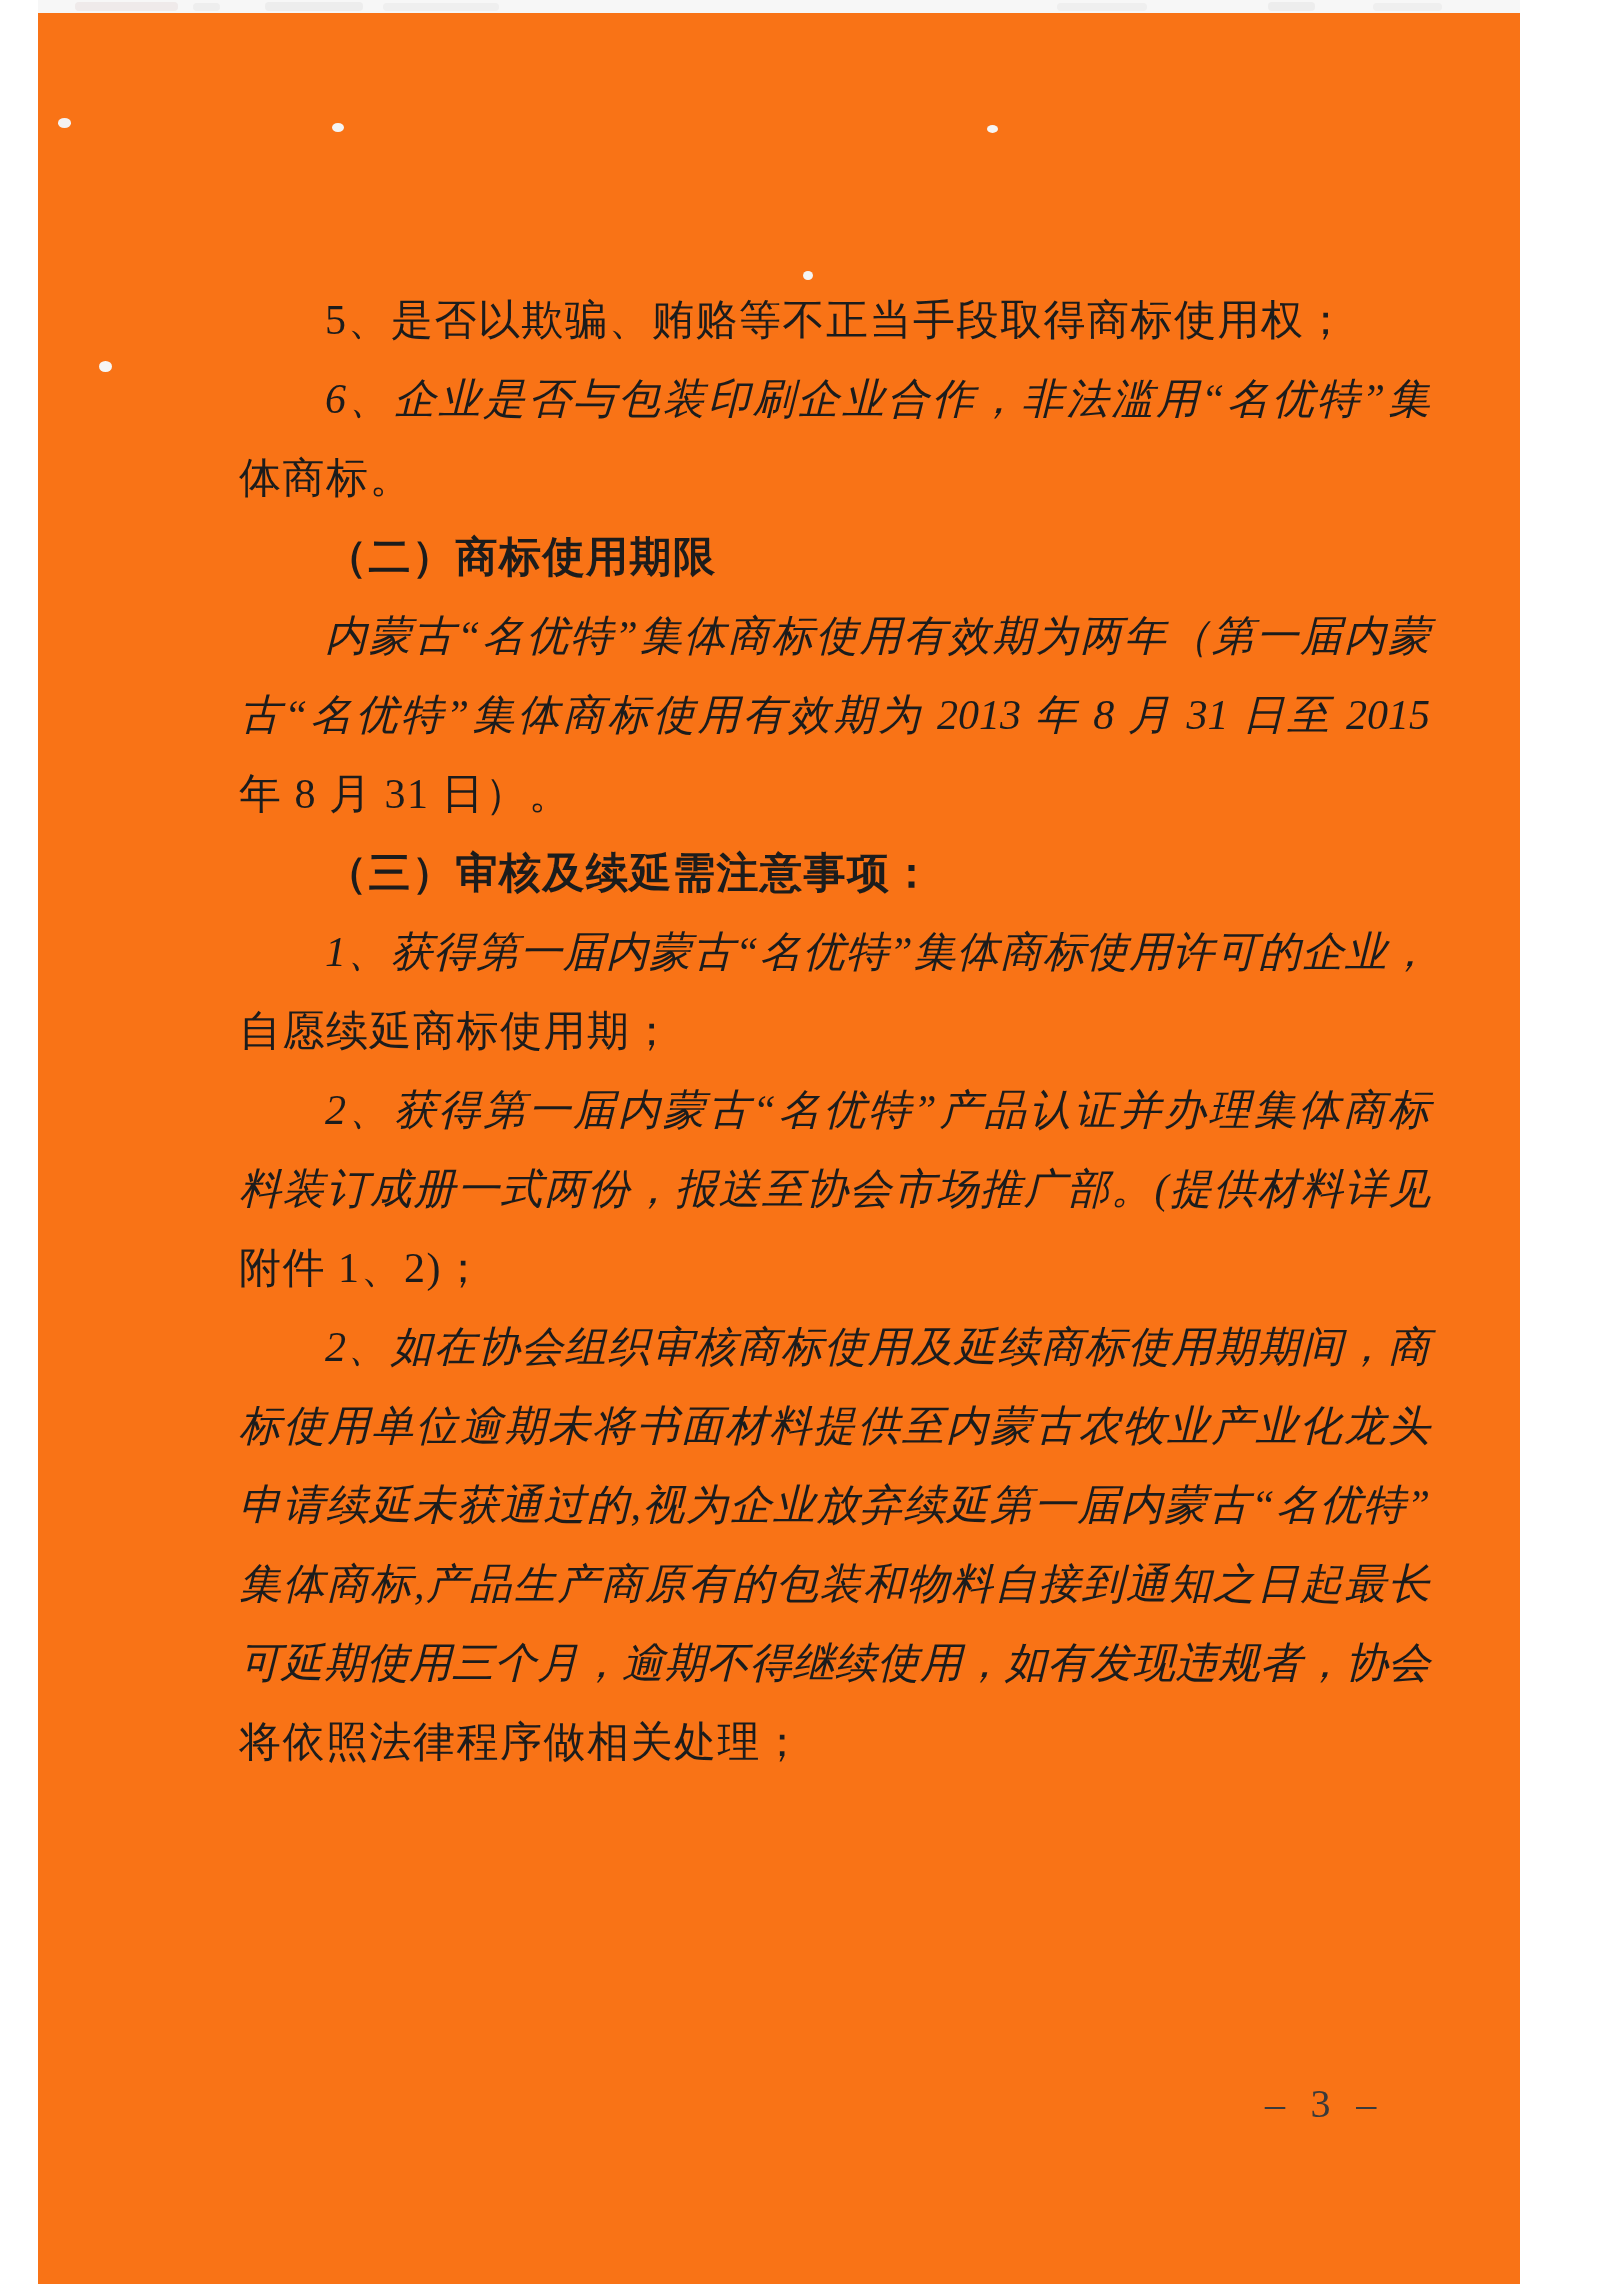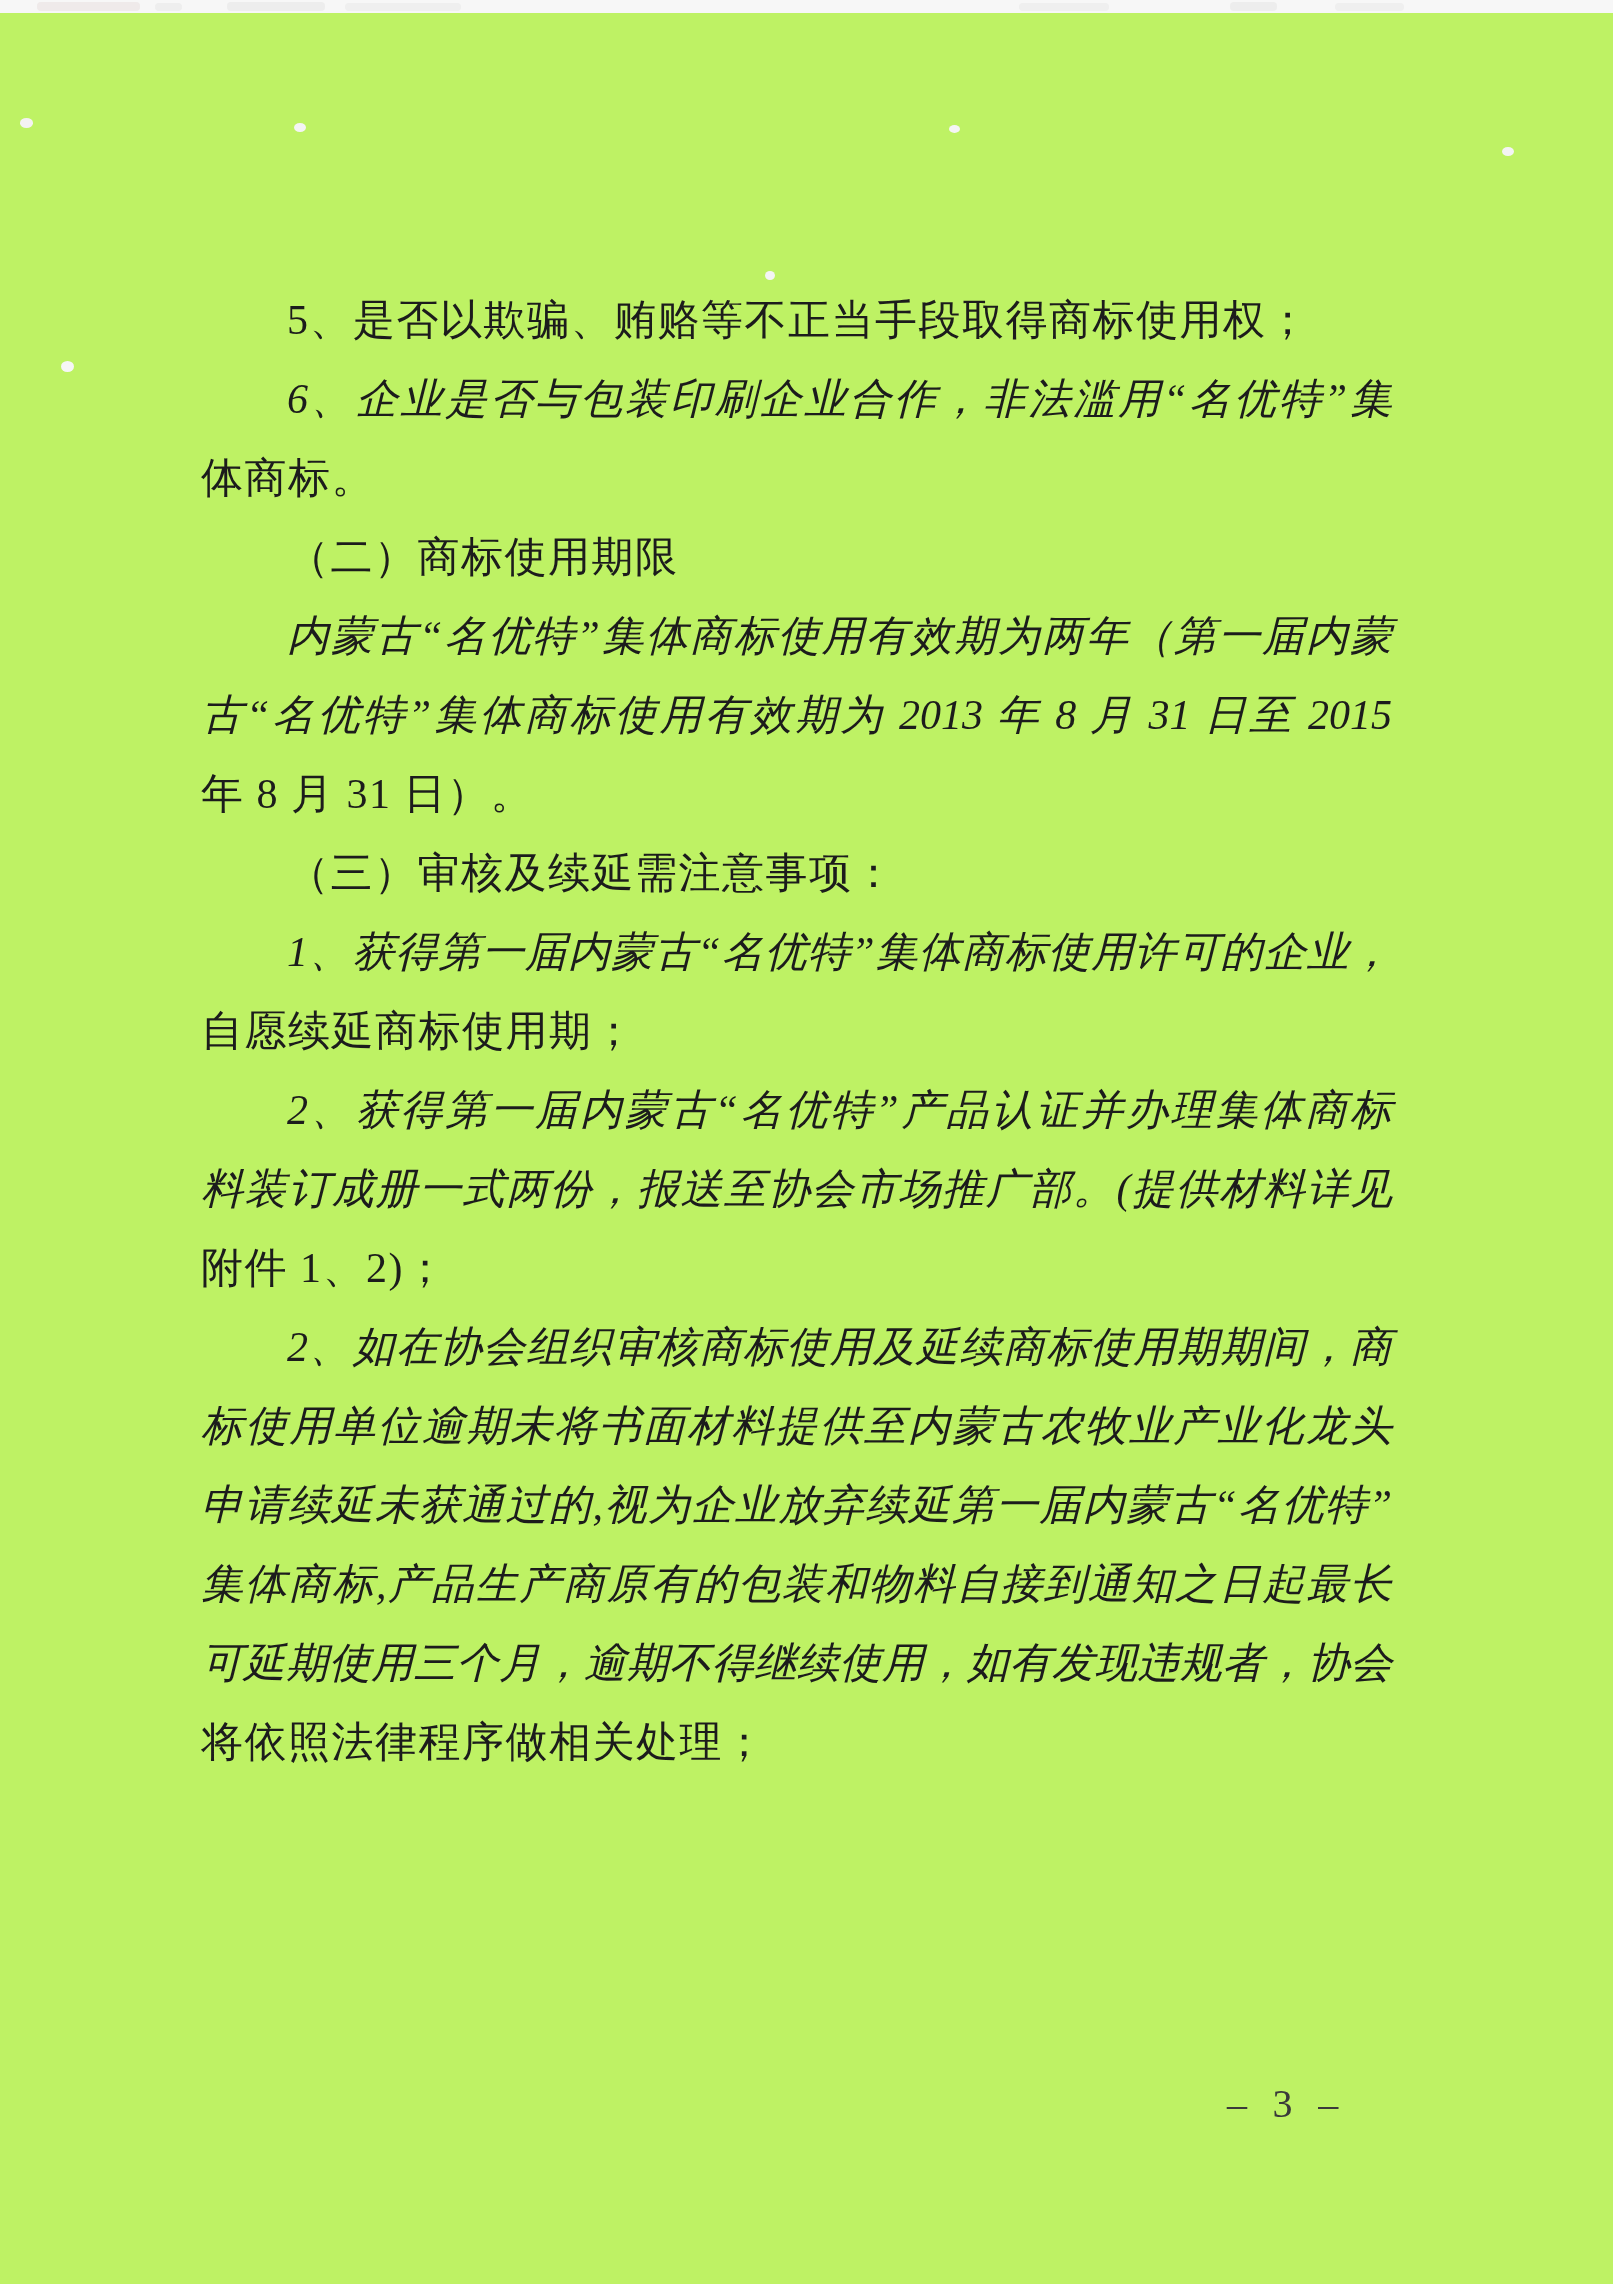--- a/index.html
+++ b/index.html
@@ -4,23 +4,24 @@
 <title>Scanned Document Page</title>
 <style>
   html,body{margin:0;padding:0;}
   body{
     width:1613px;height:2285px;
     background:#ffffff;
     font-family:"Liberation Serif","DejaVu Serif",serif;
   }
   .page{
     position:relative;
-    width:1613px;height:2285px;
-    background:#bef264;
+    width:1482px;height:2285px;
+    background:#f97316;
     overflow:hidden;
+    margin-left:38px;
   }
   
   .edge-band{
     position:absolute;left:0;top:0;width:1613px;height:12.7px;
     background:#f7f7f7;
   }
   .smudge{position:absolute;border-radius:3.9px;}
   .speck{position:absolute;border-radius:50%;}
   
   .doc{
@@ -38,21 +39,21 @@
   }
   .line.fill{
     white-space:normal;
     text-align:justify;
     text-align-last:justify;
     text-justify:inter-character;
     letter-spacing:0;
     font-style:italic;
   }
   .line.indent{ text-indent:86px; }
-  .line.bold{ font-weight:400; }
+  .line.bold{ font-weight:700; }
   .page-number{
     position:absolute;
     left:1227px;top:2080px;
     font-size:40px;
     color:#3a3a3a;
     letter-spacing:3.9px;
     word-spacing:7.8px;
     white-space:nowrap;
   }
 </style>

